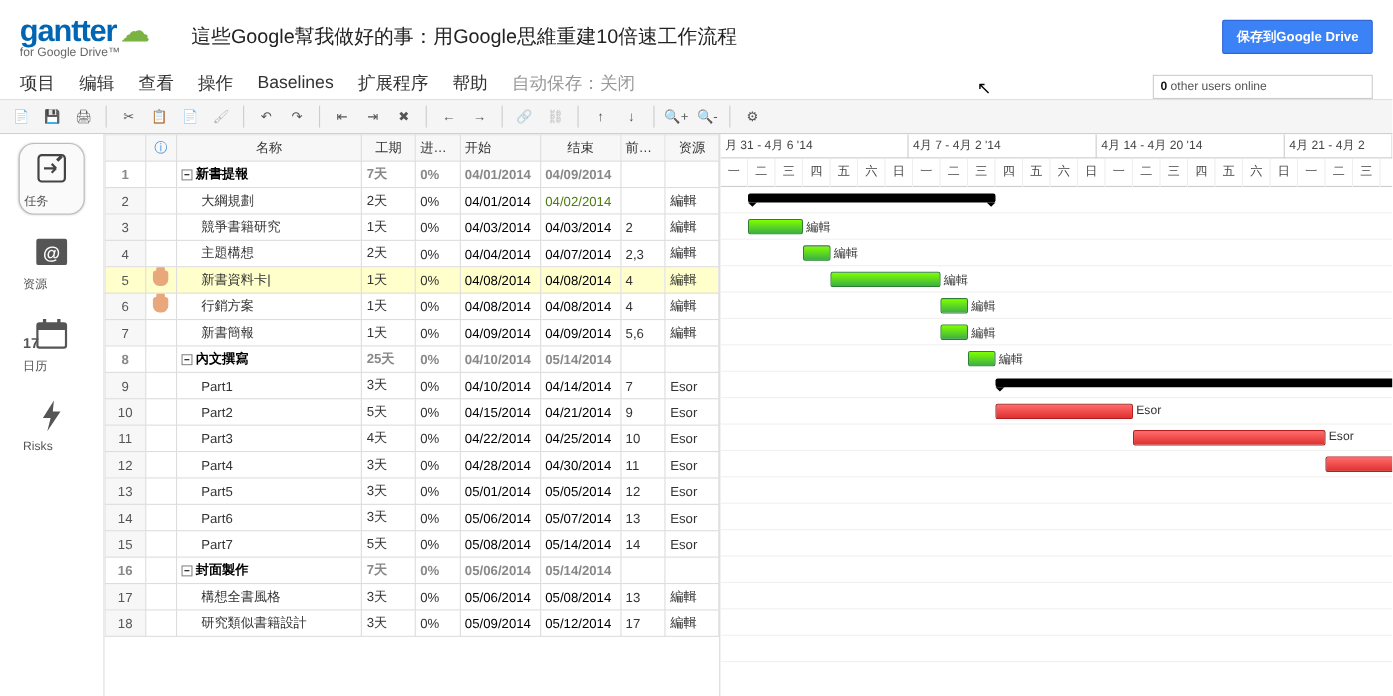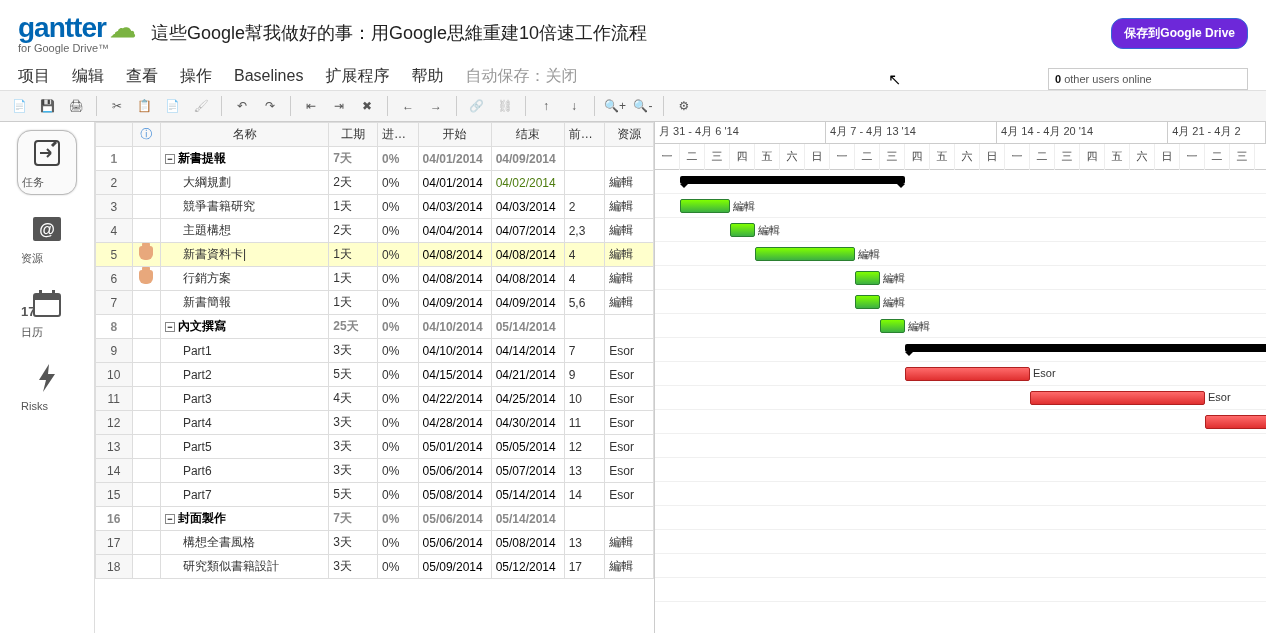--- a/index.html
+++ b/index.html
@@ -3,22 +3,22 @@
 <meta charset="utf-8">
 <style>
 * { margin: 0; padding: 0; box-sizing: border-box; }
 body { font-family: Arial, "Microsoft YaHei", sans-serif; font-size: 12px; color: #333; background: #fff; overflow: hidden; width: 1266px; height: 633px; }
 
 
 .header { display: flex; align-items: center; padding: 10px 18px 6px 18px; height: 62px; }
 .logo { font-size: 28px; font-weight: bold; color: #0066b3; letter-spacing: -1px; display:flex; align-items:center; gap:4px;}
 .logo-cloud { color: #7bb342; font-size: 26px; }
 .logo-sub { font-size: 11px; color: #666; margin-top: -2px; }
-.doc-title { font-size: 18px; color: #222; margin-left: 16px; flex: 1; }
-.save-btn { background: #6d28d9; color: #fff; border: 1px solid #3367d6; border-radius: 12px; padding: 6px 12px; font-size: 12px; font-weight: bold; cursor: pointer; }
+.doc-title { font-size: 18px; color: #222; margin-left: 39px; flex: 1; }
+.save-btn { background: #3b82f6; color: #fff; border: 1px solid #3367d6; border-radius: 2px; padding: 6px 12px; font-size: 12px; font-weight: bold; cursor: pointer; }
 
 .status-bar { position:absolute; top:68px; right:18px; width:200px; border:1px solid #ccc; padding:4px 6px; font-size:11px; color:#555;}
 .status-bar b{color:#111;}
 
 
 .menubar { display: flex; align-items: center; padding: 4px 18px; font-size: 16px; gap: 22px; height: 28px; }
 .menubar > div { cursor: pointer; color: #333; }
 .autosave { color: #999 !important; }
 
 
@@ -40,21 +40,21 @@
 .grid { flex: 1; display: flex; overflow: hidden; }
 .table-wrap { width: 560px; overflow: hidden; border-right: 1px solid #ccc; }
 table { border-collapse: collapse; width: 100%; table-layout: fixed; }
 th, td { border: 1px solid #ddd; height: 24px; font-size: 12px; padding: 0 4px; white-space: nowrap; overflow: hidden; text-overflow: ellipsis; }
 th { background: #f7f7f7; font-weight: normal; color: #333; text-align: center; }
 .col-id { width: 36px; text-align: center; color: #555; background:#f7f7f7;}
 .col-info { width: 28px; text-align:center;}
 .col-name { width: 166px; margin-left: 48px; }
 .col-dur { width: 48px; }
 .col-prog { width: 40px; text-align:center;}
-.col-start { width: 72px; text-align:center;}
+.col-start { width: 72px; text-align:left;}
 .col-end { width: 72px; text-align:center;}
 .col-pred { width: 40px; text-align:center;}
 .col-res { width: 48px; }
 .summary-row td { font-weight: bold; color: #888; background:#fff;}
 .summary-row .col-name { color: #000; }
 tr.highlight td { background: #ffffcc; }
 .indent1 { padding-left: 22px !important; }
 .indent0 { padding-left: 4px !important; }
 .expand-icon { display:inline-block; width:10px; height:10px; border:1px solid #888; font-size:9px; line-height:8px; text-align:center; margin-right:3px; vertical-align:middle;}
 .person-icon { display:inline-block; width:14px; height:14px; background:#e8a87c; border-radius:3px 3px 6px 6px; position:relative;}
@@ -392,21 +392,21 @@
               <td class="col-res">編輯</td>
             </tr>
           </tbody>
       </table>
     </div>
 
     <div class="gantt">
       <div class="gantt-header">
         <div class="gantt-weeks" id="gantt-weeks">
             <div class="gantt-week" style="width: 175px;">月 31 - 4月 6 '14</div>
-            <div class="gantt-week" style="width: 175px;">4月 7 - 4月 13 '14</div>
+            <div class="gantt-week" style="width: 175px;">4月 7 - 4月 2 '14</div>
             <div class="gantt-week" style="width: 175px;">4月 14 - 4月 20 '14</div>
             <div class="gantt-week" style="width: 100px;">4月 21 - 4月 2</div>
           </div>
         <div class="gantt-days" id="gantt-days">
             <div class="gantt-day">一</div>
             <div class="gantt-day">二</div>
             <div class="gantt-day">三</div>
             <div class="gantt-day">四</div>
             <div class="gantt-day">五</div>
             <div class="gantt-day">六</div>

